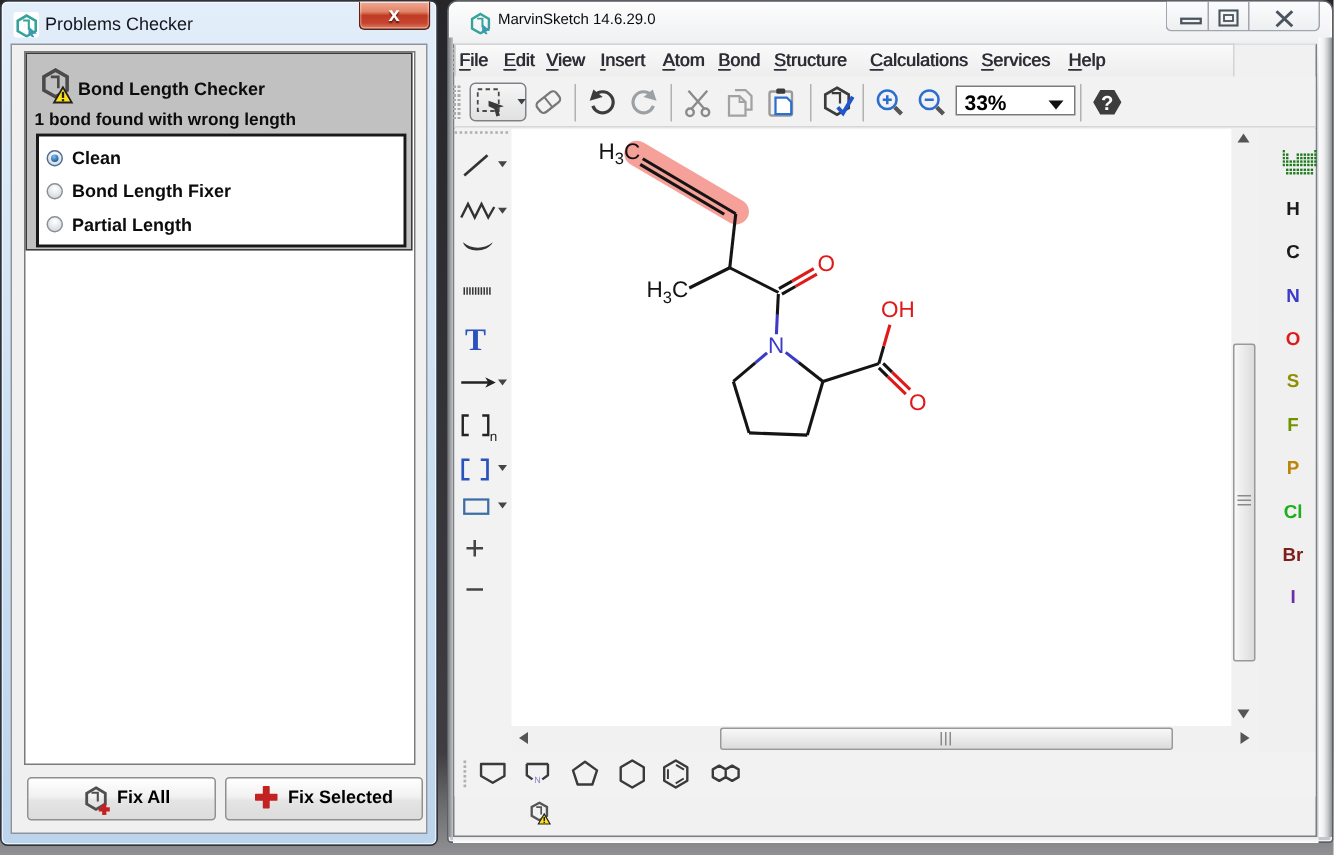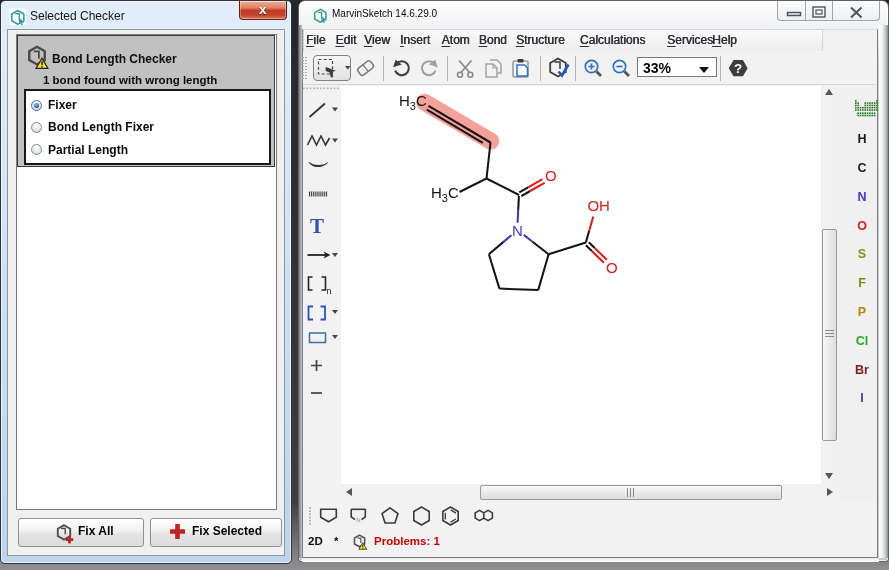--- a/index.html
+++ b/index.html
@@ -18,21 +18,21 @@
   background:linear-gradient(#f2ab97 0%, #e08265 38%, #c03a24 52%, #c64530 80%, #dd7d60 100%);
   border:1px solid #5e2014; border-top:none; border-radius:0 0 4px 4px;
   box-shadow:inset 0 1px 0 rgba(255,255,255,.5), inset 0 0 0 1px rgba(255,255,255,.3); }
 #dlg-close .x { position:absolute; left:0; right:0; top:1px; text-align:center;
   color:#fff; font-size:13.5px; font-weight:bold; text-shadow:0 1px 1px #5a1c0c; letter-spacing:0.5px; }
 #dlg-content { left:6px; top:28px; width:278px; height:527px; background:#f0f0f0;
   border:1px solid #8e949c; }
 #dlg-list { left:15px; top:33px; width:261px; height:476px; background:#fff; border:1px solid #7a7a7a; }
 #gray-item { left:16px; top:34px; width:258px; height:132px; background:#c1c1c1; border:1px solid #3a3a3a; }
 #blc-title { left:51px; top:51px; font-size:12px; font-weight:bold; color:#0c0c0c; }
-#blc-sub { left:22px; top:72.5px; font-size:11.5px; font-weight:bold; color:#0c0c0c;margin-left:20px; }
+#blc-sub { left:22px; top:72.5px; font-size:11.5px; font-weight:bold; color:#0c0c0c; }
 #opt-box { left:23px; top:88px; width:247px; height:76px; background:#fff; border:2px solid #181818; }
 .radio { width:11px; height:11px; border-radius:50%; border:1px solid #898f96;
   background:radial-gradient(circle at 50% 30%, #ffffff, #ccd2d8); }
 .radio.sel { border-color:#4f6d96; }
 .radio.sel::after { content:""; position:absolute; left:2px; top:2px; width:5px; height:5px;
   border-radius:50%; background:radial-gradient(circle at 40% 30%, #7cc0ee, #1c5a9e 75%); }
 .rlabel { font-size:12px; font-weight:bold; color:#0c0c0c; line-height:13px; }
 .dbtn { top:517px; height:29px; border:1px solid #909090; border-radius:3px;
   background:linear-gradient(#ffffff,#f1f1f1 45%,#e4e4e4 55%,#dcdcdc);
   font-size:12px; font-weight:bold; color:#0c0c0c; }
@@ -101,21 +101,21 @@
       <g transform="translate(9,13.125) scale(1.1875)">
         <path d="M5 0 L10 8.6 H0 Z" fill="#ffe11a" stroke="#222" stroke-width="1"></path>
         <rect x="4.4" y="2.6" width="1.3" height="3.4" fill="#222"></rect>
         <rect x="4.4" y="6.7" width="1.3" height="1.2" fill="#222"></rect>
       </g>
     </svg>
   <div id="blc-title" class="abs">Bond Length Checker</div>
   <div id="blc-sub" class="abs">1 bond found with wrong length</div>
   <div id="opt-box" class="abs"></div>
   <div class="radio sel abs" style="left:30px;top:99px;"></div>
-  <div class="rlabel abs" style="left:47px;top:98px;">Fixer</div>
+  <div class="rlabel abs" style="left:47px;top:98px;">Clean</div>
   <div class="radio abs" style="left:30px;top:121px;"></div>
   <div class="rlabel abs" style="left:47px;top:120px;">Bond Length Fixer</div>
   <div class="radio abs" style="left:30px;top:143px;"></div>
   <div class="rlabel abs" style="left:47px;top:143px;">Partial Length</div>
   <div class="dbtn abs" style="left:17px;width:126px;"></div>
   <div class="dbtn abs" style="left:149px;width:132px;"></div>
   <svg id="fixall-ico" class="abs" style="left:54px;top:522px;" width="20" height="21" viewBox="0 0 20 21">
       <path d="M9 2.2 L15.2 5.8 V13 L9 16.6 L2.8 13 V5.8 Z" fill="none" stroke="#4f4f4f" stroke-width="1.9"></path>
       <path d="M6 5.5 h4.2 v5.8" fill="none" stroke="#4f4f4f" stroke-width="1.4"></path>
       <g fill="#c32222">
@@ -130,21 +130,21 @@
         <rect x="6.2" y="1" width="4.6" height="15" rx="0.5"></rect>
       </g>
     </svg>
   <div class="abs" style="left:191px;top:523px;font-size:12px;font-weight:bold;">Fix Selected</div>
   <div id="dlg-ico" class="abs"></div>
   <svg id="dlg-ico-svg" class="abs" style="left:9px;top:8px;" width="16" height="16" viewBox="0 0 16 16">
       <path d="M7.8 1.4 L13.8 4.9 V11.7 L7.8 15.2 L1.8 11.7 V4.9 Z" fill="none" stroke="#35a39b" stroke-width="1.7"></path>
       <path d="M5.4 4.7 h3.8 v6.2" fill="none" stroke="#35a39b" stroke-width="1.4"></path>
       <path d="M9 8.6 L14.6 13.4 L11.6 13.7 L13 15.8 L11.3 15.9 L9.9 13.8 L9 14.9 Z" fill="#3a9ab0"></path>
     </svg>
-  <div id="dlg-title" class="abs">Selected Checker</div>
+  <div id="dlg-title" class="abs">Problems Checker</div>
   <div id="dlg-close" class="abs">
       <div class="x">x</div>
     </div>
 </div>
 
 <div id="win" class="abs">
   <div id="win-inner" class="abs"></div>
   <svg id="mtitle-ico" class="abs" width="15" height="15" viewBox="0 0 16 16">
       <path d="M7.8 1.4 L13.8 4.9 V11.7 L7.8 15.2 L1.8 11.7 V4.9 Z" fill="none" stroke="#35a39b" stroke-width="1.7"></path>
       <path d="M5.4 4.7 h3.8 v6.2" fill="none" stroke="#35a39b" stroke-width="1.4"></path>
@@ -165,21 +165,21 @@
   </div>
   <div id="menubar" class="abs">
     <span style="left:2px"><u>F</u>ile</span>
     <span style="left:31.6px"><u>E</u>dit</span>
     <span style="left:60px"><u>V</u>iew</span>
     <span style="left:96px"><u>I</u>nsert</span>
     <span style="left:137.6px"><u>A</u>tom</span>
     <span style="left:174.7px"><u>B</u>ond</span>
     <span style="left:211.9px"><u>S</u>tructure</span>
     <span style="left:275.8px"><u>C</u>alculations</span>
-    <span style="left:363px"><u>S</u>ervices</span>
+    <span style="left:350px"><u>S</u>ervices</span>
     <span style="left:408.1px"><u>H</u>elp</span>
   </div>
   <div id="toolbar" class="abs"></div>
   <div class="abs" style="left:3px;top:56px;width:2px;height:23px;background:repeating-linear-gradient(180deg,#aaa 0,#aaa 1.5px,transparent 1.5px,transparent 3px);"></div>
   <div class="abs" style="left:6px;top:56px;width:2px;height:23px;background:repeating-linear-gradient(180deg,#aaa 0,#aaa 1.5px,transparent 1.5px,transparent 3px);"></div>
   <div class="abs" style="left:2px;top:31px;width:2px;height:16px;background:repeating-linear-gradient(180deg,#b4b4b4 0,#b4b4b4 1.5px,transparent 1.5px,transparent 3px);"></div>
   <div id="selbtn" class="abs"></div>
   <div class="tsep abs" style="left:84px"></div>
   <div class="tsep abs" style="left:148px"></div>
   <div class="tsep abs" style="left:241px"></div>
@@ -423,25 +423,20 @@
       <path d="M122.5 6 L130.2 10.5 V19.5 L122.5 24 L114.8 19.5 V10.5 Z" fill="none" stroke="#3a3a3a" stroke-width="1.6" stroke-linejoin="round"></path>
       <path d="M151.5 6 L159.2 10.5 V19.5 L151.5 24 L143.8 19.5 V10.5 Z" fill="none" stroke="#3a3a3a" stroke-width="1.6" stroke-linejoin="round"></path>
       <g stroke="#3a3a3a" stroke-width="1.3">
         <line x1="146.3" y1="11.8" x2="146.3" y2="18.4"></line>
         <line x1="151.7" y1="8.9" x2="157" y2="12.1"></line>
         <line x1="156.8" y1="18" x2="151.5" y2="21.2"></line>
       </g>
       <path d="M179.7 9.4 L184 6.9 L188.3 9.4 V14.6 L184 17.1 L179.7 14.6 Z M188.3 9.4 L192.6 6.9 L196.9 9.4 V14.6 L192.6 17.1 L188.3 14.6 Z" transform="translate(-3.5,2.5)" fill="none" stroke="#3a3a3a" stroke-width="1.6" stroke-linejoin="round"></path>
     </svg>
 
-  <div id="statusbar" class="abs">
-    <span style="left:5px;color:#0c0c0c;">2D</span>
-    <span style="left:31px;color:#0c0c0c;">*</span>
-    <span style="left:71px;color:#d40000;">Problems: 1</span>
-  </div>
   <svg id="stico" class="abs" style="left:54px;top:533px;" width="17" height="19" viewBox="0 0 17 19">
       <path d="M8 1.4 L14.2 4.9 V12.1 L8 15.6 L1.8 12.1 V4.9 Z" fill="none" stroke="#555" stroke-width="1.9" transform="scale(0.82)"></path>
       <path d="M5.5 5 h4 v6" fill="none" stroke="#555" stroke-width="1.4" transform="scale(0.82)"></path>
       <g transform="translate(5.904,8.61) scale(0.7789999999999999)">
         <path d="M5 0 L10 8.6 H0 Z" fill="#ffe11a" stroke="#222" stroke-width="1"></path>
         <rect x="4.4" y="2.6" width="1.3" height="3.4" fill="#222"></rect>
         <rect x="4.4" y="6.7" width="1.3" height="1.2" fill="#222"></rect>
       </g>
     </svg>
   <div id="win-bottom" class="abs"></div>

